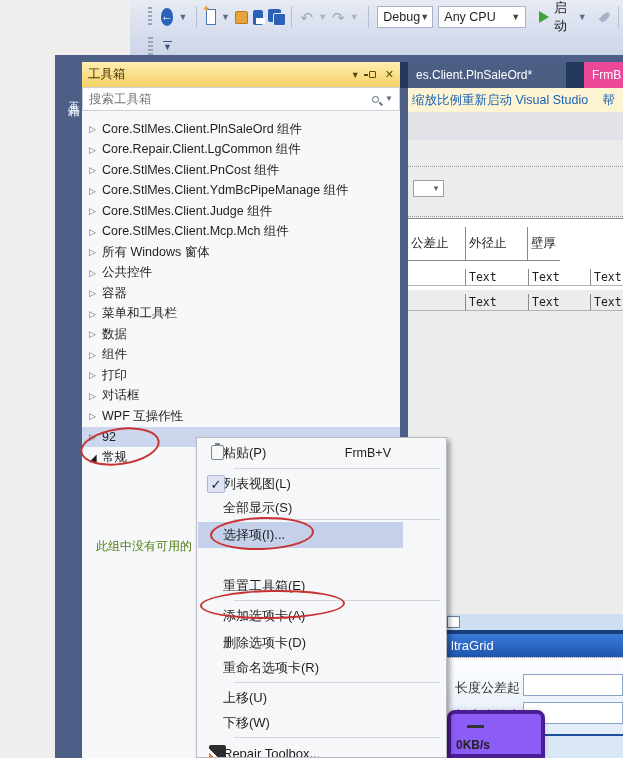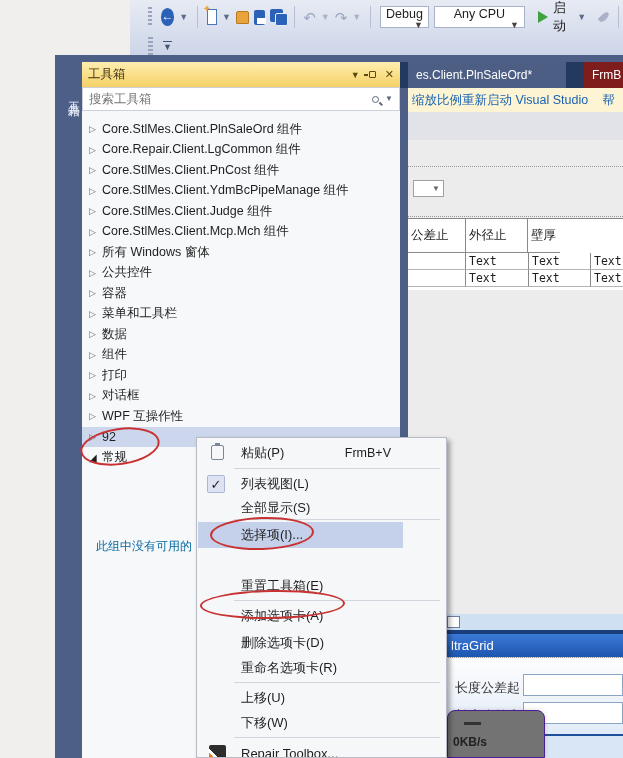--- a/index.html
+++ b/index.html
@@ -25,21 +25,21 @@
   .ic-newdoc::before { content:"✦"; position:absolute; left:-5px; top:-7px; color:#e8a33d; font-size:10px; }
   .ic-folder { width:17px; height:13px; background:#e8a33d; border:1px solid #b87a1e; border-radius:2px 2px 1px 1px; }
   .ic-save { width:15px; height:15px; background:#2b62b8; border-radius:2px; position:relative; }
   .ic-save::after { content:""; position:absolute; left:3px; bottom:1px; width:9px; height:6px; background:#fff; }
   .ic-saveall { position:relative; width:19px; height:17px; }
   .ic-saveall i { position:absolute; width:13px; height:13px; background:#2b62b8; border-radius:2px; }
   .ic-saveall i:nth-child(1){ left:0; top:0; }
   .ic-saveall i:nth-child(2){ left:5px; top:4px; border:1px solid #e7ebf4; }
   .ic-undo { font-size:15px; color:#9aa7c0; line-height:1; }
   .combo { height:22px; background:#fff; border:1px solid #a8b2c8; display:flex;
-    align-items:center; padding:0 5px; font-size:12.5px; color:#1e1e1e;flex-direction:column; }
+    align-items:center; padding:0 5px; font-size:12.5px; color:#1e1e1e; }
   .combo .caret { margin-left:auto; color:#444; }
   .combo-debug { width:56px; }
   .combo-cpu { width:118px; }
   .ic-play { width:0; height:0; border-left:10px solid #3fa23f; border-top:6px solid transparent;
     border-bottom:6px solid transparent; }
   .start-label { font-size:13px; color:#1e1e1e; }
   .ic-flame { width:8px; height:12px; background:#a9b2c6; border-radius:50% 50% 50% 0;
     transform:rotate(45deg); }
   .ic-overflow { font-size:9px; color:#44537a; border-top:1px solid #44537a; line-height:1.2; }
 
@@ -64,69 +64,69 @@
     font-family:inherit; background:transparent; }
   .mag { width:7px; height:7px; border:1.5px solid #5b677f; border-radius:50%; position:relative; margin-right:6px; }
   .mag::after { content:""; position:absolute; left:6px; top:6px; width:4px; height:1.5px;
     background:#5b677f; transform:rotate(45deg); }
   .tree { position:absolute; left:0; top:49px; width:100%; bottom:0; }
   .trow { position:absolute; left:0; width:318px; height:20.5px; display:flex; align-items:center;
     padding-left:7px; font-size:12.5px; color:#1e1e1e; }
   .trow .exp { width:13px; font-size:9px; color:#6a6a6a; flex:0 0 13px; }
   .trow .exp-solid { color:#1e1e1e; font-size:10px; }
   .trow-sel { background:#ccd7ed; }
-  .empty-note { position:absolute; left:14px; top:427px; font-size:12px; color:#0369a1; white-space:nowrap; }
+  .empty-note { position:absolute; left:14px; top:427px; font-size:12px; color:#4d7c0f; white-space:nowrap; }
 
   
   .tabstrip { position:absolute; left:400px; top:62px; width:223px; height:26px; background:#24395e; }
   .doc-tab { position:absolute; top:0; height:26px; color:#fff; font-size:12px; display:flex;
     align-items:center; padding:0 8px; white-space:nowrap; overflow:hidden; }
   .doc-tab1 { left:8px; width:158px; background:#4c5e84; }
-  .doc-tab2 { left:184px; width:39px; background:#7f1d1d; }
+  .doc-tab2 { left:184px; width:39px; background:#ec4899; }
   .notifbar { position:absolute; left:408px; top:88px; width:215px; height:24px; background:#fcf4d3;
     display:flex; align-items:center; font-size:12.5px; color:#1a62b4; padding-left:4px; gap:14px;
     white-space:nowrap; overflow:hidden; }
   .designer { position:absolute; left:408px; top:112px; width:215px; height:646px; background:#ececec; }
   .des-band { position:absolute; left:0; top:0; width:100%; height:28px; background:#e1e3e8; }
   .dotline { position:absolute; left:0; width:100%; height:0; border-top:1px dotted #9a9a9a; }
   .des-combo { position:absolute; left:5px; top:68px; width:31px; height:17px; background:#fff;
     border:1px solid #a0a0a0; font-size:8px; color:#666; display:flex; align-items:center; justify-content:flex-end;
     padding-right:3px; }
   .grid { position:absolute; left:0; top:106px; width:215px; height:72px; background:#fff;
     border-top:1px solid #888; font-size:12.5px; color:#1e1e1e; }
-  .gr { display:flex; }
+  .gr { display:flex;margin-top:8px; }
   .gh { height:34px; }
   .gd { height:17px; }
   .gc { border-right:1px solid #8a8a8a; border-bottom:1px solid #8a8a8a; display:flex;
     align-items:center; padding:0 3px; overflow:hidden; white-space:nowrap; }
   .gd .gc { border-bottom:1px solid #b5b5b5; font-family:"DejaVu Sans Mono","Liberation Mono",monospace; font-size:11.5px; }
   .c1 { width:58px; } .c2 { width:63px; } .c3 { width:62px; } .c4 { width:32px; border-right:none; }
 
   
   .ug-strip { position:absolute; left:440px; top:614px; width:183px; height:16px; background:#cfe0f2; }
   .ug-mini { position:absolute; left:447px; top:616px; width:13px; height:12px; background:#fff; border:1px solid #6b7f9e; }
   .ug-title { position:absolute; left:440px; top:630px; width:183px; height:27px;
     background:linear-gradient(#3c7ad8,#1c55ae); border-top:4px solid #1a3d7c; color:#fff;
     font-size:13px; display:flex; align-items:center; padding-left:11px; }
   .ug-panel { position:absolute; left:440px; top:657px; width:183px; height:101px;
     background:linear-gradient(#fdfdfe,#d9e6f6); border-top:1px dotted #9a9a9a; }
   .ug-row { position:absolute; left:15px; font-size:13px; color:#333; }
   .ug-input { position:absolute; left:83px; width:100px; height:22px; background:#fff; border:1px solid #8aa5c8; }
   .blueband { position:absolute; left:530px; top:734px; width:93px; height:24px; background:#d9e6f5;
     border-top:2px solid #1d4f9c; }
-  .speedpop { position:absolute; left:447px; top:710px; width:98px; height:48px; background:#737373;
-    border:1px solid #4c1d95; border-radius:8px 8px 0 0; box-shadow:0 0 5px rgba(0,0,0,.15); }
+  .speedpop { position:absolute; left:447px; top:710px; width:98px; height:48px; background:#8b5cf6;
+    border:4px solid #4c1d95; border-radius:8px 8px 0 0; box-shadow:0 0 5px rgba(0,0,0,.15); }
   .speedpop .dash { position:absolute; left:16px; top:11px; width:17px; height:3px; background:#333; }
   .speedpop .spd { position:absolute; left:5px; top:24px; font-size:12px; font-weight:bold; color:#222; }
 
   
   .menu { position:absolute; left:196px; top:437px; width:251px; height:321px; background:#f6f7f9;
     border:1px solid #b8bac6; box-shadow:3px 3px 5px rgba(0,0,0,.35); z-index:50; overflow:hidden; }
   .mi { position:absolute; left:1px; width:205px; height:25px; display:flex; align-items:center;
-    padding-left:43px; font-size:13px; color:#1e1e1e; }
+    padding-left:25px; font-size:13px; color:#1e1e1e; }
   .mi-sel { background:#c5d1ea; }
   .msep { position:absolute; left:37px; width:206px; height:0; border-top:1px solid #d2d5de; }
   .mi .shortcut { position:absolute; right:12px; font-size:12.5px; color:#1e1e1e; }
   .ico-paste { position:absolute; left:13px; width:13px; height:15px; border:1.5px solid #7a8699;
     border-radius:2px; }
   .ico-paste::before { content:""; position:absolute; left:3px; top:-3px; width:5px; height:3px; background:#7a8699; }
   .ico-check { position:absolute; left:9px; width:18px; height:18px; background:#dde3f3;
     border:1px solid #aab7d4; border-radius:2px; color:#1e1e1e; font-size:13px; text-align:center; line-height:17px; }
   .ico-repair { position:absolute; left:11px; width:17px; height:17px; border-radius:2px;
     background:linear-gradient(to top right,#e87b17 0 28%,#ffffff 28% 39%,#2d2d2d 39%); }

